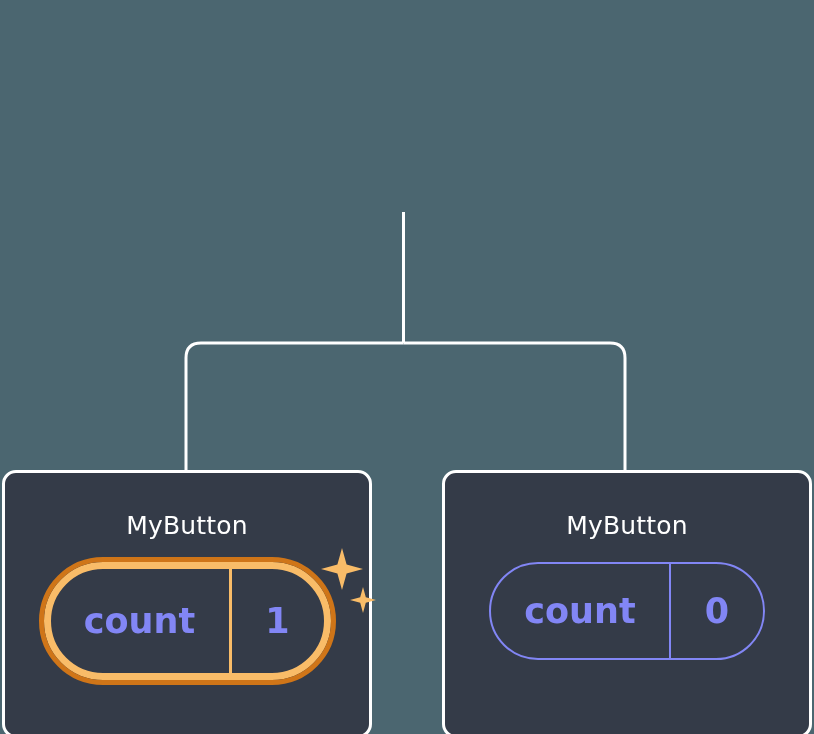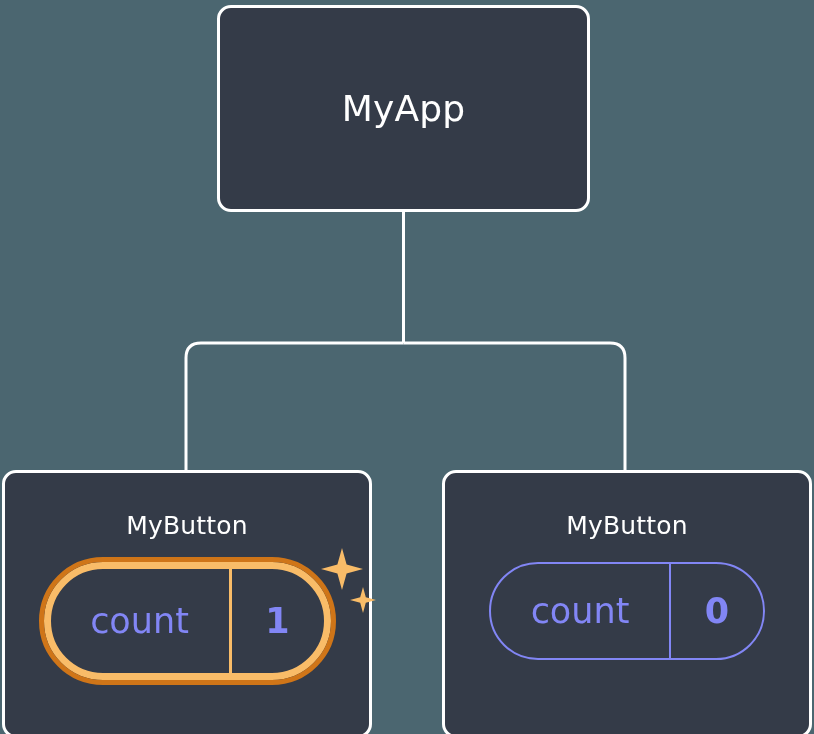--- a/index.html
+++ b/index.html
@@ -98,21 +98,21 @@
   .pill-cell {
     display: flex;
     align-items: center;
     justify-content: center;
     color: #8286f5;
     font-size: 35px;
     line-height: 1;
   }
   .pill-key {
     width: 178px;
-    font-weight: 400;
+    font-weight: 700;
     text-align: right;
   }
   .pill-value {
     width: 92px;
     font-weight: 700;
     border-left: 2px solid #8286f5;
   }
 
   
   .state-pill.highlight {
@@ -149,23 +149,20 @@
 <div id="stage">
 
   <svg id="connector-layer" viewBox="0 0 814 734" width="814" height="734">
 
     <path d="M 403.5 212 L 403.5 343" stroke="#ffffff" stroke-width="3" fill="none"></path>
 
     <path d="M 403.5 343 L 201 343 Q 186 343 186 358 L 186 472" stroke="#ffffff" stroke-width="3" fill="none" stroke-linecap="butt"></path>
     <path d="M 403.5 343 L 610 343 Q 625 343 625 358 L 625 472" stroke="#ffffff" stroke-width="3" fill="none" stroke-linecap="butt"></path>
   </svg>
 
-  <div class="node-box" id="node-root">
-    <div class="node-title">MyApp</div>
-  </div>
 
   <div class="node-box" id="node-child-left">
     <div class="node-title child-title">MyButton</div>
 
     <div class="state-pill-wrap">
       <div class="state-pill highlight">
         <div class="pill-cell pill-key">count</div>
         <div class="pill-cell pill-value">1</div>
       </div>
 

